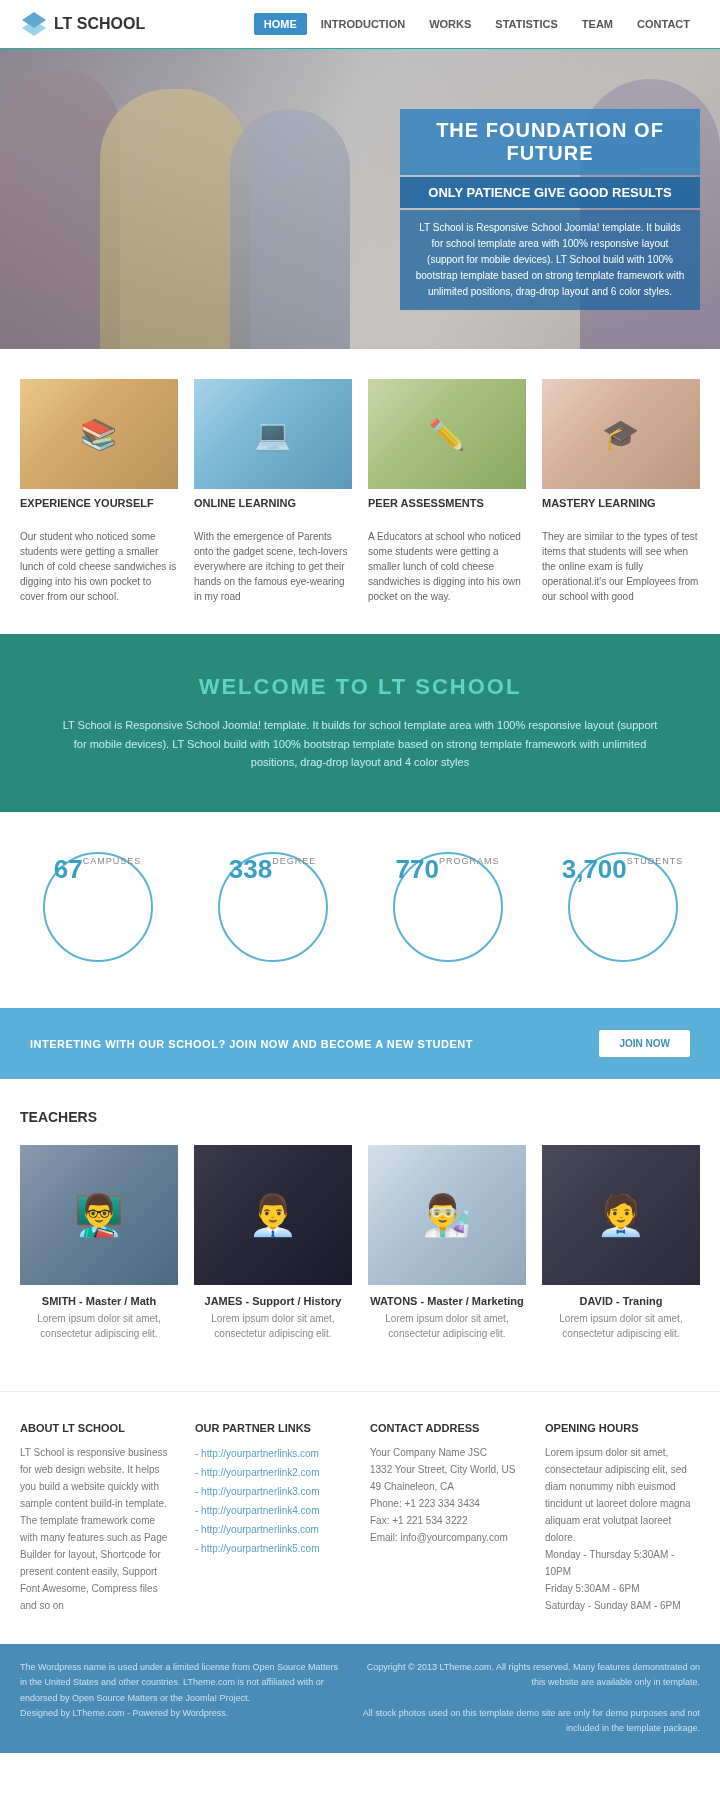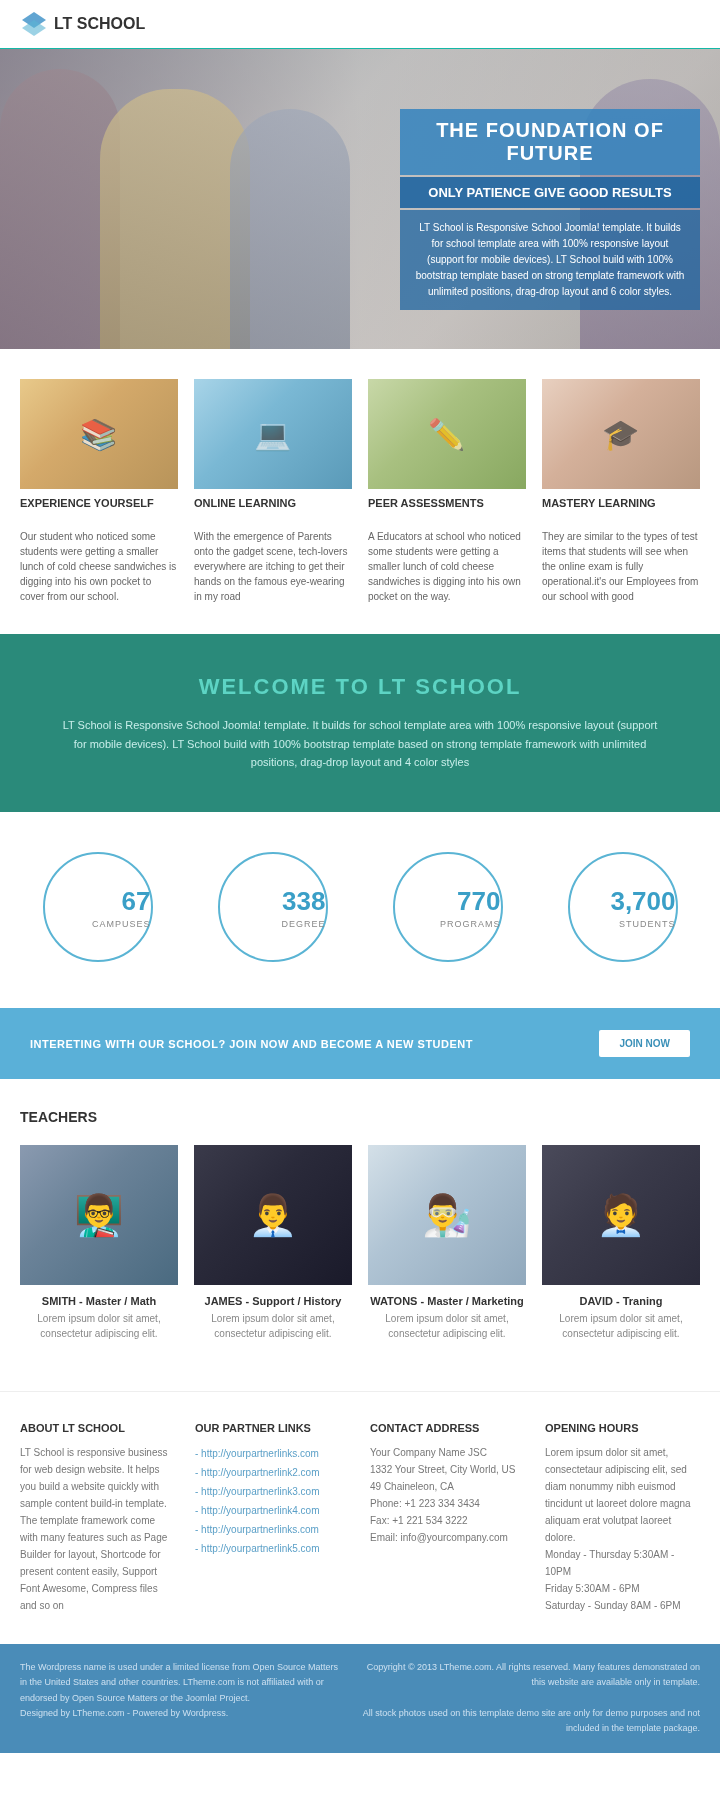--- a/index.html
+++ b/index.html
@@ -70,21 +70,21 @@
     }
     .welcome-title { font-size: 22px; font-weight: bold; color: #5dd4c4; text-transform: uppercase; letter-spacing: 2px; margin-bottom: 16px; }
     .welcome-desc { font-size: 11px; color: #c8eeea; line-height: 1.7; max-width: 600px; margin: 0 auto; }
 
     
     .stats { padding: 40px 20px; background: #fff; }
     .stats-grid { display: grid; grid-template-columns: repeat(4, 1fr); gap: 20px; }
     .stat-item { text-align: center; }
     .stat-circle {
       width: 110px; height: 110px; border-radius: 50%; border: 2px solid #5ab4d4;
-      display: flex; flex-direction: column; align-items: flex-end; justify-content: center;
+      display: flex; flex-direction: row; align-items: flex-start; justify-content: center;
       margin: 0 auto 6px;
     }
     .stat-number { font-size: 26px; font-weight: bold; color: #3a9fc7; }
     .stat-label { font-size: 9px; text-transform: uppercase; color: #888; letter-spacing: 1px; margin-top: 2px; }
 
     
     .cta-section {
       background: #5ab0d8; padding: 22px 30px; display: flex; align-items: center; justify-content: space-between;
     }
     .cta-text { color: #fff; font-size: 11px; font-weight: bold; text-transform: uppercase; letter-spacing: 0.5px; }
@@ -131,20 +131,28 @@
 <body>
 
 <header class="header">
   <div class="logo">
     <svg class="logo-icon" viewBox="0 0 28 28" width="28" height="28">
       <polygon points="14,2 26,10 14,18 2,10" fill="#3a8fc7" opacity="0.8"></polygon>
       <polygon points="14,10 26,18 14,26 2,18" fill="#5ab4d4" opacity="0.6"></polygon>
     </svg>
     <span>LT SCHOOL</span>
   </div>
+  <nav>
+    <a href="#" class="active">HOME</a>
+    <a href="#">INTRODUCTION</a>
+    <a href="#">WORKS</a>
+    <a href="#">STATISTICS</a>
+    <a href="#">TEAM</a>
+    <a href="#">CONTACT</a>
+  </nav>
 </header>
 
 <section class="hero">
   <div class="hero-bg">
     <div class="hero-figures"></div>
 
     <div style="position:absolute;left:0;top:0;width:100%;height:100%;display:flex;align-items:flex-end;gap:0;overflow:hidden;">
       <div style="width:120px;height:280px;background:linear-gradient(180deg,#9a8890 0%,#7a6878 100%);border-radius:60px 60px 0 0;opacity:0.7;flex-shrink:0;"></div>
       <div style="width:150px;height:260px;background:linear-gradient(180deg,#c8b890 0%,#a89870 100%);border-radius:70px 70px 0 0;opacity:0.8;flex-shrink:0;margin-left:-20px;"></div>
       <div style="width:120px;height:240px;background:linear-gradient(180deg,#a0a8b8 0%,#808898 100%);border-radius:60px 60px 0 0;opacity:0.7;flex-shrink:0;margin-left:-20px;"></div>

